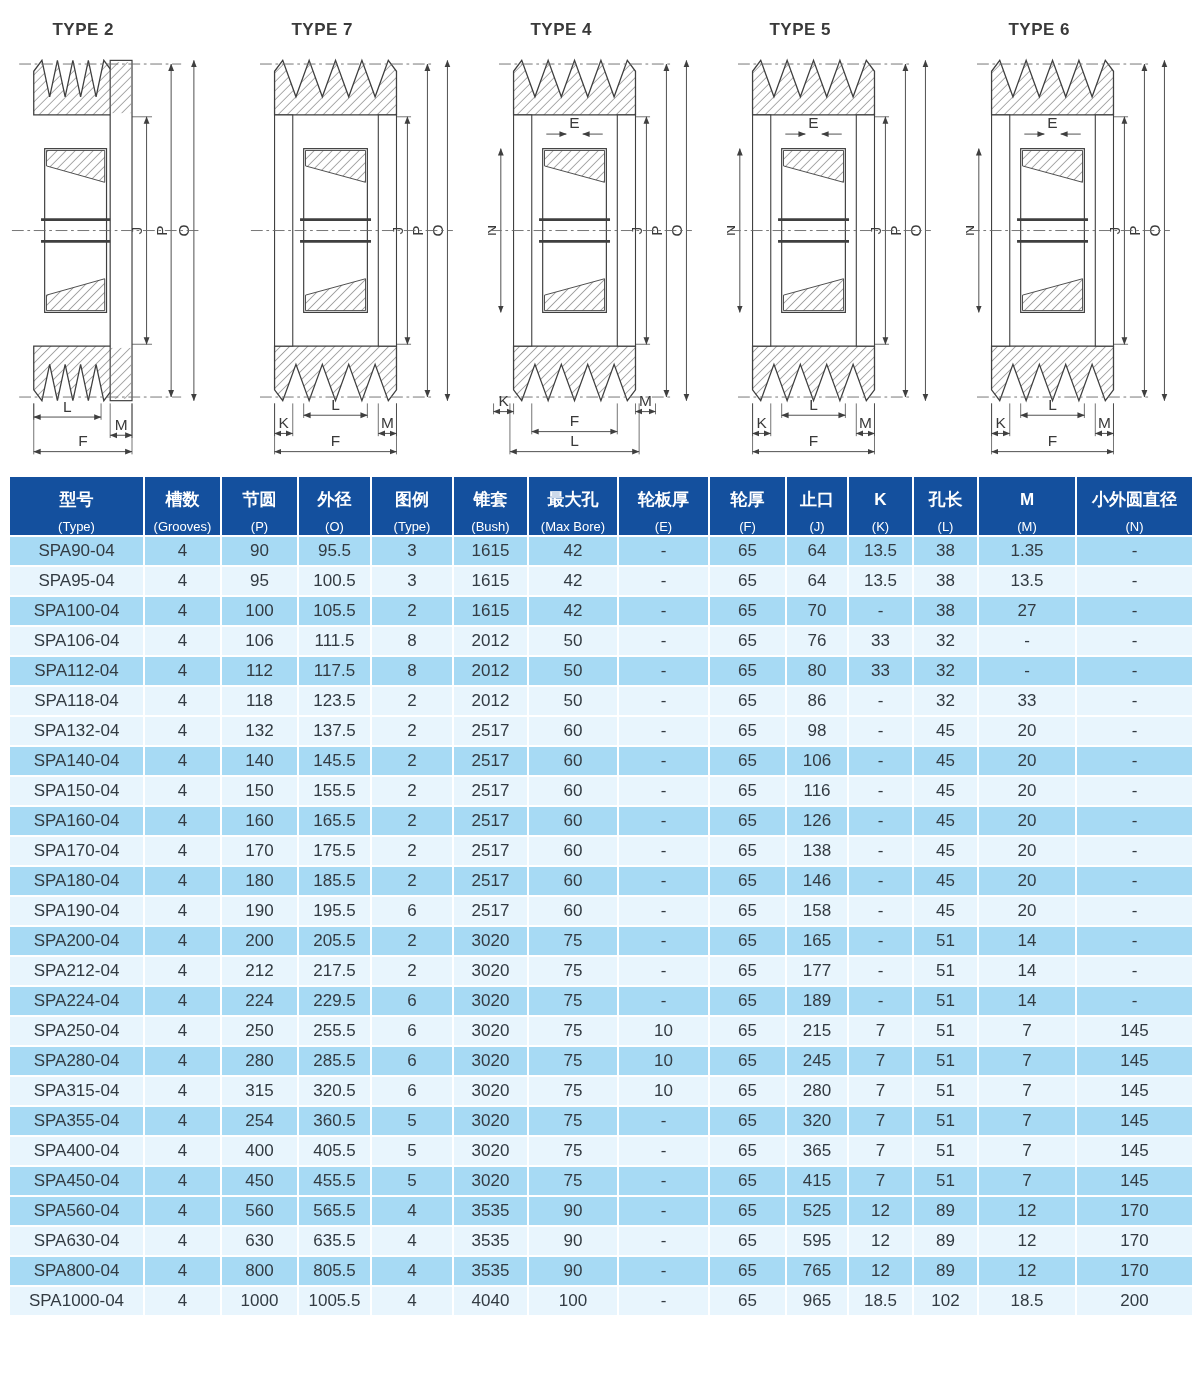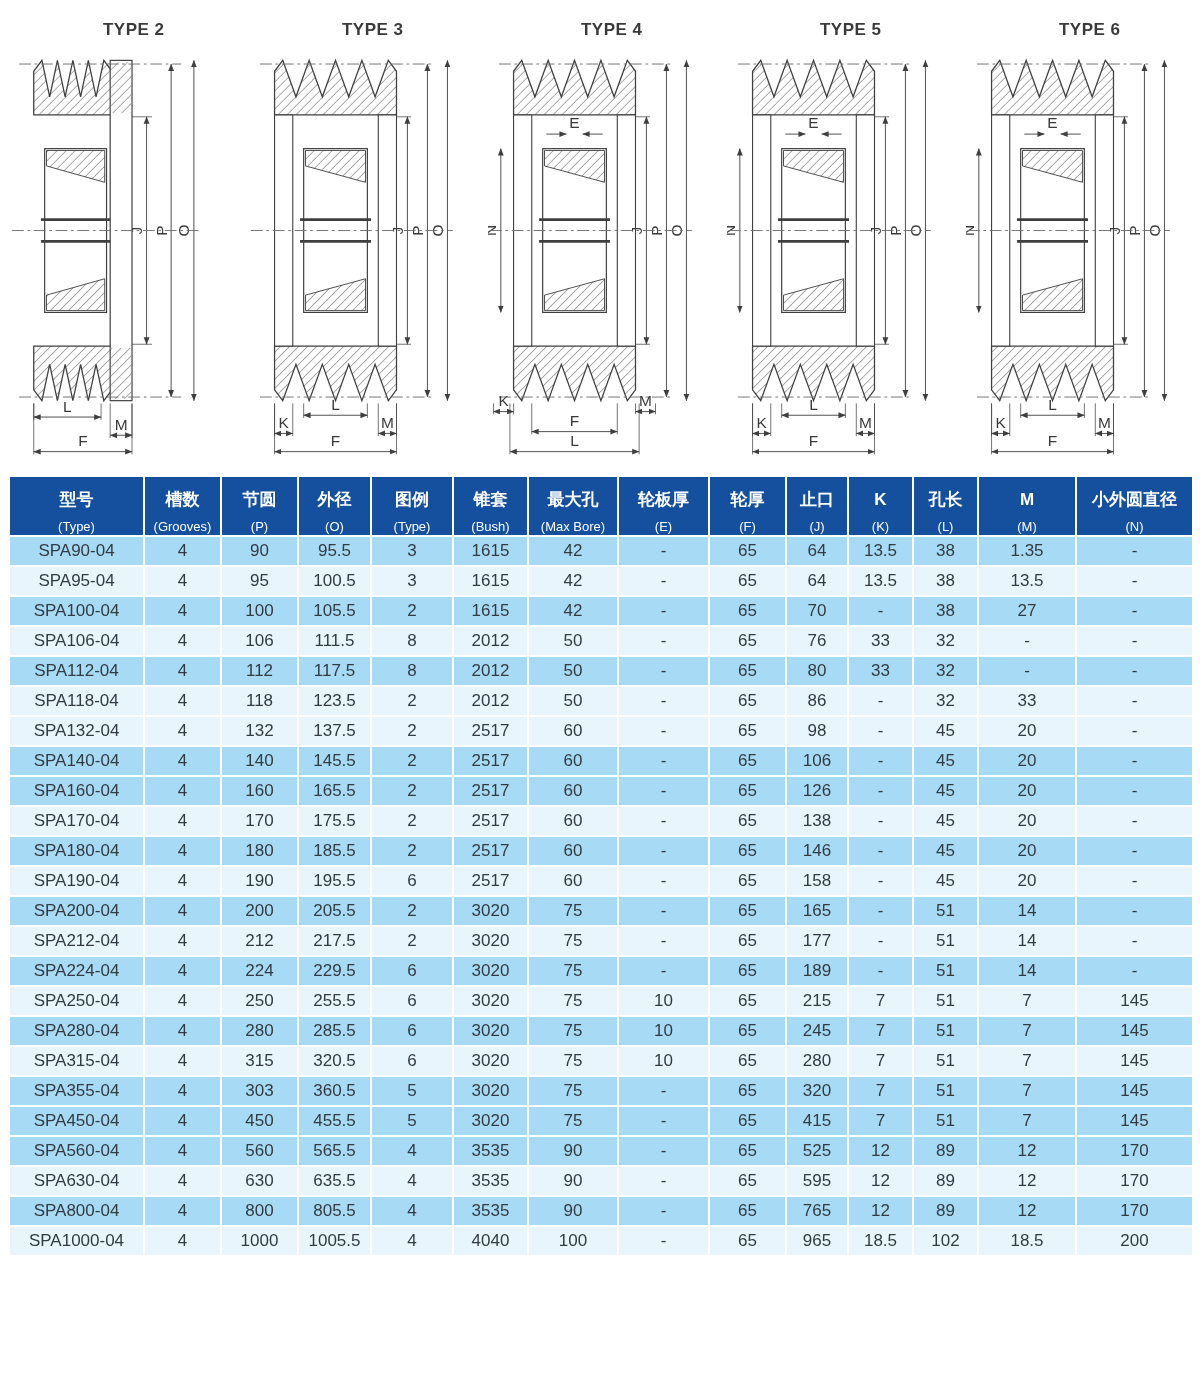--- a/index.html
+++ b/index.html
@@ -1,20 +1,20 @@
 <!DOCTYPE html>
 <html style="--header-bg: #14509E; --row-light: #A7DAF4; --row-pale: #E8F5FD; --grid: #FFFFFF; --cell-text: #333B42;"><head>
 <meta charset="utf-8">
 <style>
   html,body{margin:0;padding:0;background:#fff;}
   body{width:1200px;height:1384px;overflow:hidden;
        font-family:"Liberation Sans","DejaVu Sans",sans-serif;}
   .diagrams{display:flex;height:470px;padding:0 2px;box-sizing:border-box;}
   .diagram{position:relative;width:239px;height:470px;flex:0 0 auto;}
-  .diagram-title{position:absolute;top:20px;left:0;width:68%;text-align:right;
+  .diagram-title{position:absolute;top:20px;left:0;width:68%;text-align:center;
        font-size:17px;font-weight:bold;color:#3a3a3a;letter-spacing:.5px;}
   .diagram svg{position:absolute;top:44px;left:8px;}
   .dlab{font-family:"Liberation Sans","DejaVu Sans",sans-serif;font-size:17px;fill:#3a3a3a;}
   .cl{stroke:#6a6a6a;stroke-width:1;stroke-dasharray:13 4 3 4;fill:none;}
   table.spec{border-collapse:collapse;table-layout:fixed;width:1184px;margin:5px 8px 0 8px;}
   table.spec th,table.spec td{border:2px solid var(--grid,#ffffff);text-align:center;
        padding:0;overflow:hidden;white-space:nowrap;}
   table.spec thead th{background:var(--header-bg,#14509E);color:#fff;height:58px;vertical-align:middle;}
   .zh{font-size:17px;font-weight:bold;line-height:1.3;margin-top:12px;}
   .en{font-size:13px;font-weight:normal;line-height:1.2;margin-top:8px;}
@@ -68,21 +68,21 @@
           <text x="122" y="424" text-anchor="middle" class="dlab">M</text>
           <line x1="26" y1="448" x2="134" y2="448" stroke="#3F3F3F" stroke-width="1" marker-start="url(#ar2)" marker-end="url(#ar2)"></line>
           <line x1="26" y1="395" x2="26" y2="451" stroke="#3F3F3F" stroke-width="0.8"></line>
           <line x1="134" y1="395" x2="134" y2="451" stroke="#3F3F3F" stroke-width="0.8"></line>
           <text x="80" y="442" text-anchor="middle" class="dlab">F</text>
           <line x1="2" y1="205" x2="210" y2="205" class="cl"></line>
         </g>
       </svg>
     </div>
     <div class="diagram">
-      <div class="diagram-title">TYPE 3</div>
+      <div class="diagram-title">TYPE 7</div>
       <svg viewBox="0 0 235 455" width="214" height="414">
         <defs>
           <marker id="ar3" viewBox="0 0 10 10" refX="9.5" refY="5" markerWidth="8" markerHeight="8" orient="auto-start-reverse">
             <path d="M0,1 L10,5 L0,9 Z" fill="#3F3F3F"></path>
           </marker>
           <pattern id="h3" width="7" height="7" patternUnits="userSpaceOnUse" patternTransform="rotate(45)">
             <line x1="0" y1="0" x2="0" y2="7" stroke="#5a5a5a" stroke-width="1.1"></line>
           </pattern>
         </defs>
         <g>
@@ -494,20 +494,36 @@
         <td>2517</td>
         <td>60</td>
         <td>-</td>
         <td>65</td>
         <td>106</td>
         <td>-</td>
         <td>45</td>
         <td>20</td>
         <td>-</td>
       </tr>
+      <tr class="even">
+        <td>SPA150-04</td>
+        <td>4</td>
+        <td>150</td>
+        <td>155.5</td>
+        <td>2</td>
+        <td>2517</td>
+        <td>60</td>
+        <td>-</td>
+        <td>65</td>
+        <td>116</td>
+        <td>-</td>
+        <td>45</td>
+        <td>20</td>
+        <td>-</td>
+      </tr>
       <tr class="odd">
         <td>SPA160-04</td>
         <td>4</td>
         <td>160</td>
         <td>165.5</td>
         <td>2</td>
         <td>2517</td>
         <td>60</td>
         <td>-</td>
         <td>65</td>
@@ -657,28 +673,44 @@
         <td>65</td>
         <td>280</td>
         <td>7</td>
         <td>51</td>
         <td>7</td>
         <td>145</td>
       </tr>
       <tr class="odd">
         <td>SPA355-04</td>
         <td>4</td>
-        <td>303</td>
+        <td>254</td>
         <td>360.5</td>
         <td>5</td>
         <td>3020</td>
         <td>75</td>
         <td>-</td>
         <td>65</td>
         <td>320</td>
+        <td>7</td>
+        <td>51</td>
+        <td>7</td>
+        <td>145</td>
+      </tr>
+      <tr class="even">
+        <td>SPA400-04</td>
+        <td>4</td>
+        <td>400</td>
+        <td>405.5</td>
+        <td>5</td>
+        <td>3020</td>
+        <td>75</td>
+        <td>-</td>
+        <td>65</td>
+        <td>365</td>
         <td>7</td>
         <td>51</td>
         <td>7</td>
         <td>145</td>
       </tr>
       <tr class="odd">
         <td>SPA450-04</td>
         <td>4</td>
         <td>450</td>
         <td>455.5</td>

